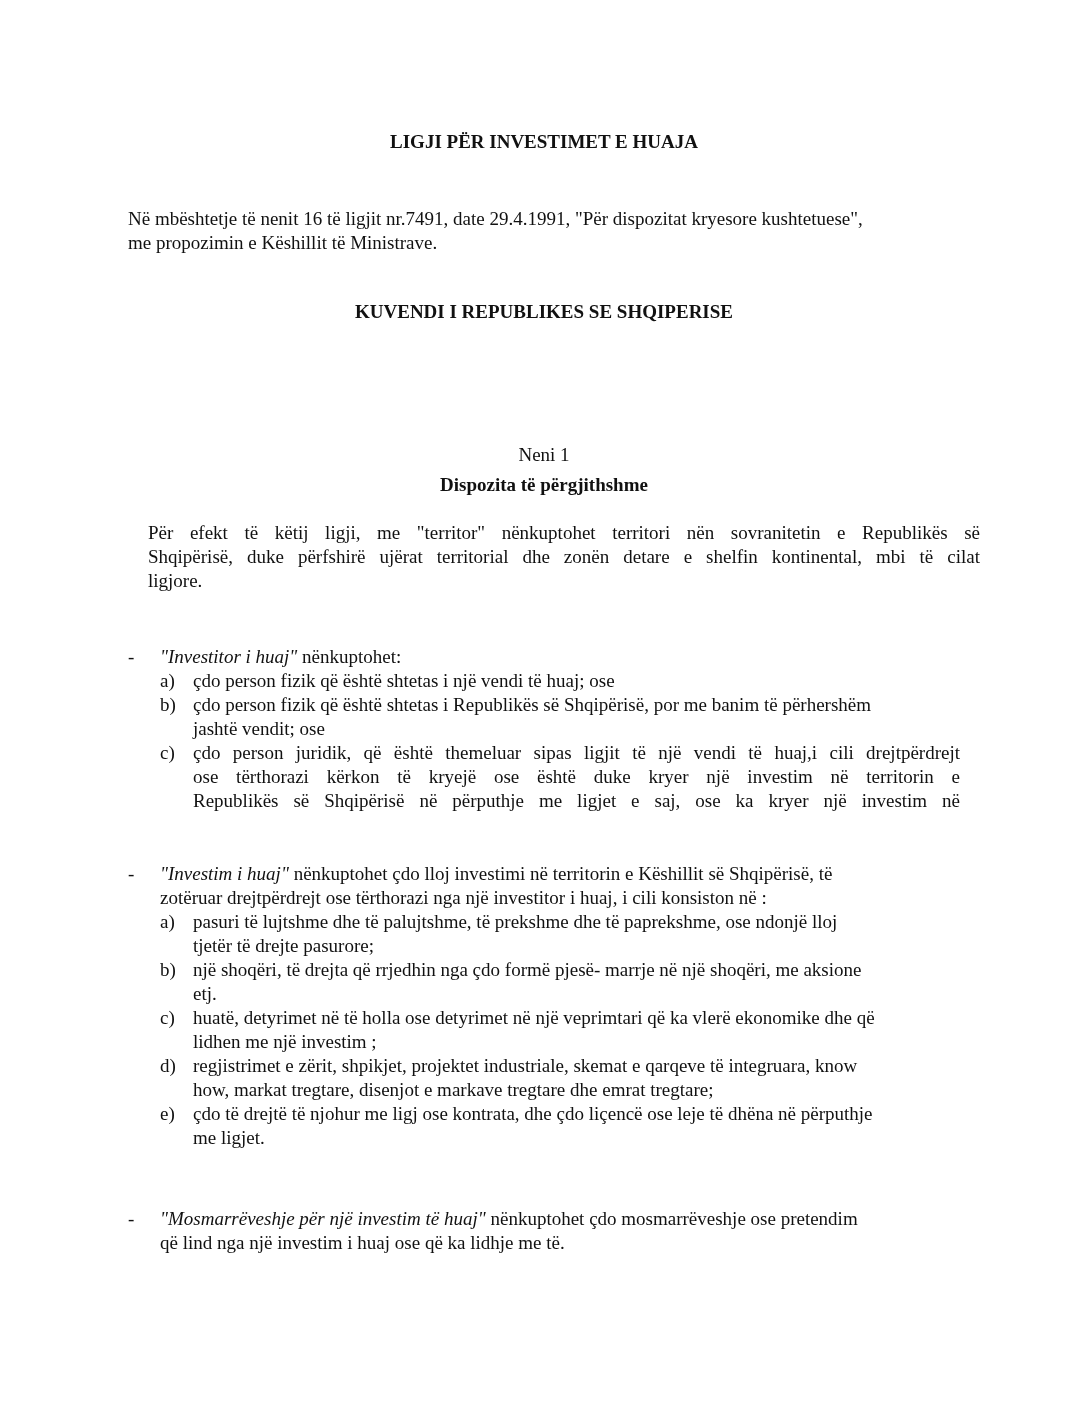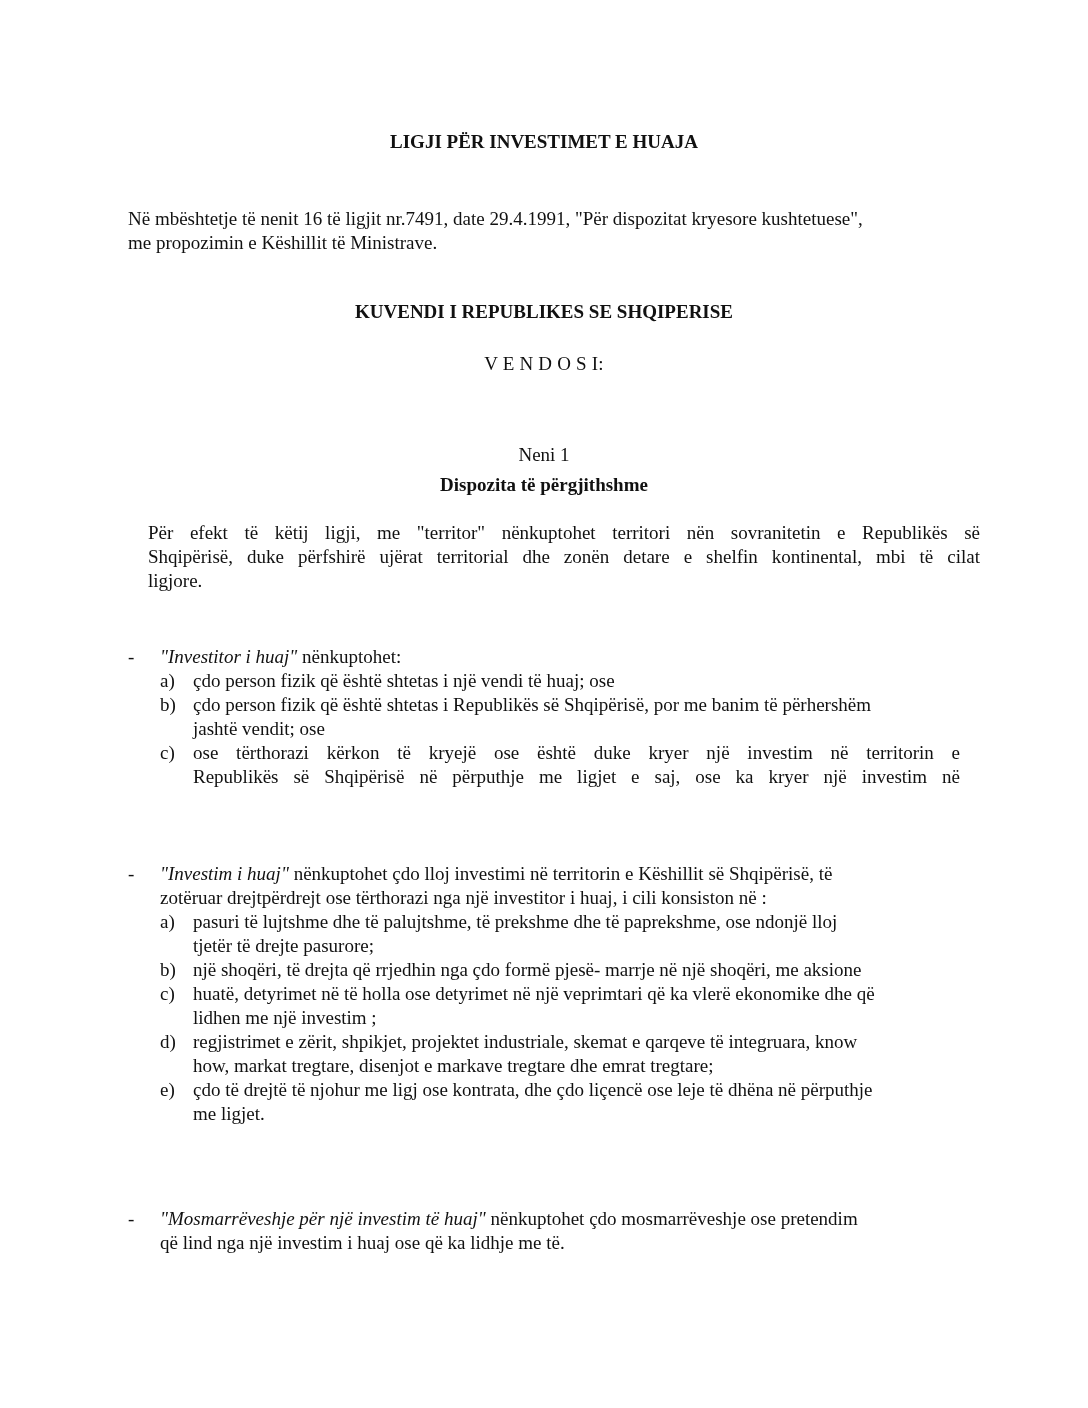--- a/index.html
+++ b/index.html
@@ -38,21 +38,20 @@
 
   <div class="abs center bold title">LIGJI PËR INVESTIMET E HUAJA</div>
 
   <div class="abs intro">
     <span style="display:block">Në mbështetje të nenit 16 të ligjit nr.7491, date 29.4.1991, "Për dispozitat kryesore kushtetuese",</span>
     <span style="display:block">me propozimin e Këshillit të Ministrave.</span>
   </div>
 
   <div class="abs center bold kuvendi">KUVENDI  I REPUBLIKES SE SHQIPERISE</div>
 
-  <div class="abs center vendosi">V E N D O S I:</div>
 
   <div class="abs center neni">Neni 1</div>
 
   <div class="abs center bold dispozita">Dispozita të përgjithshme</div>
 
   <div class="abs para">
     <span class="line">Për efekt të këtij ligji, me "territor" nënkuptohet territori nën sovranitetin e Republikës së</span>
     <span class="line">Shqipërisë, duke përfshirë ujërat territorial dhe zonën detare e shelfin kontinental, mbi të cilat</span>
     <span class="line last">ligjore.</span>
   </div>
@@ -70,20 +69,21 @@
       <div class="item">
         <span class="lbl">b)</span>
         <div class="txt">
           <span class="line">çdo person fizik që është shtetas i Republikës së Shqipërisë, por me banim të përhershëm</span>
           <span class="line">jashtë vendit; ose</span>
         </div>
       </div>
       <div class="item">
         <span class="lbl">c)</span>
         <div class="txt">
+          <span class="line just">çdo person juridik, që është themeluar sipas ligjit të një vendi të huaj,i cili drejtpërdrejt</span>
           <span class="line just">ose tërthorazi kërkon të kryejë ose është duke kryer një investim në territorin e</span>
           <span class="line just">Republikës së Shqipërisë në përputhje me ligjet e saj, ose ka kryer një investim në</span>
         </div>
       </div>
     </div>
   </div>
 
   <div class="abs section" style="top:862px;">
     <span class="dash">-</span>
     <div class="sec-body">
@@ -93,20 +93,21 @@
         <span class="lbl">a)</span>
         <div class="txt">
           <span class="line">pasuri të lujtshme dhe të palujtshme, të prekshme dhe të paprekshme, ose ndonjë lloj</span>
           <span class="line">tjetër të drejte pasurore;</span>
         </div>
       </div>
       <div class="item">
         <span class="lbl">b)</span>
         <div class="txt">
           <span class="line">një shoqëri, të drejta që rrjedhin nga çdo formë pjesë- marrje në një shoqëri, me aksione</span>
+          <span class="line">etj.</span>
         </div>
       </div>
       <div class="item">
         <span class="lbl">c)</span>
         <div class="txt">
           <span class="line">huatë, detyrimet në të holla ose detyrimet në një veprimtari që ka vlerë ekonomike dhe që</span>
           <span class="line">lidhen me një investim ;</span>
         </div>
       </div>
       <div class="item">

